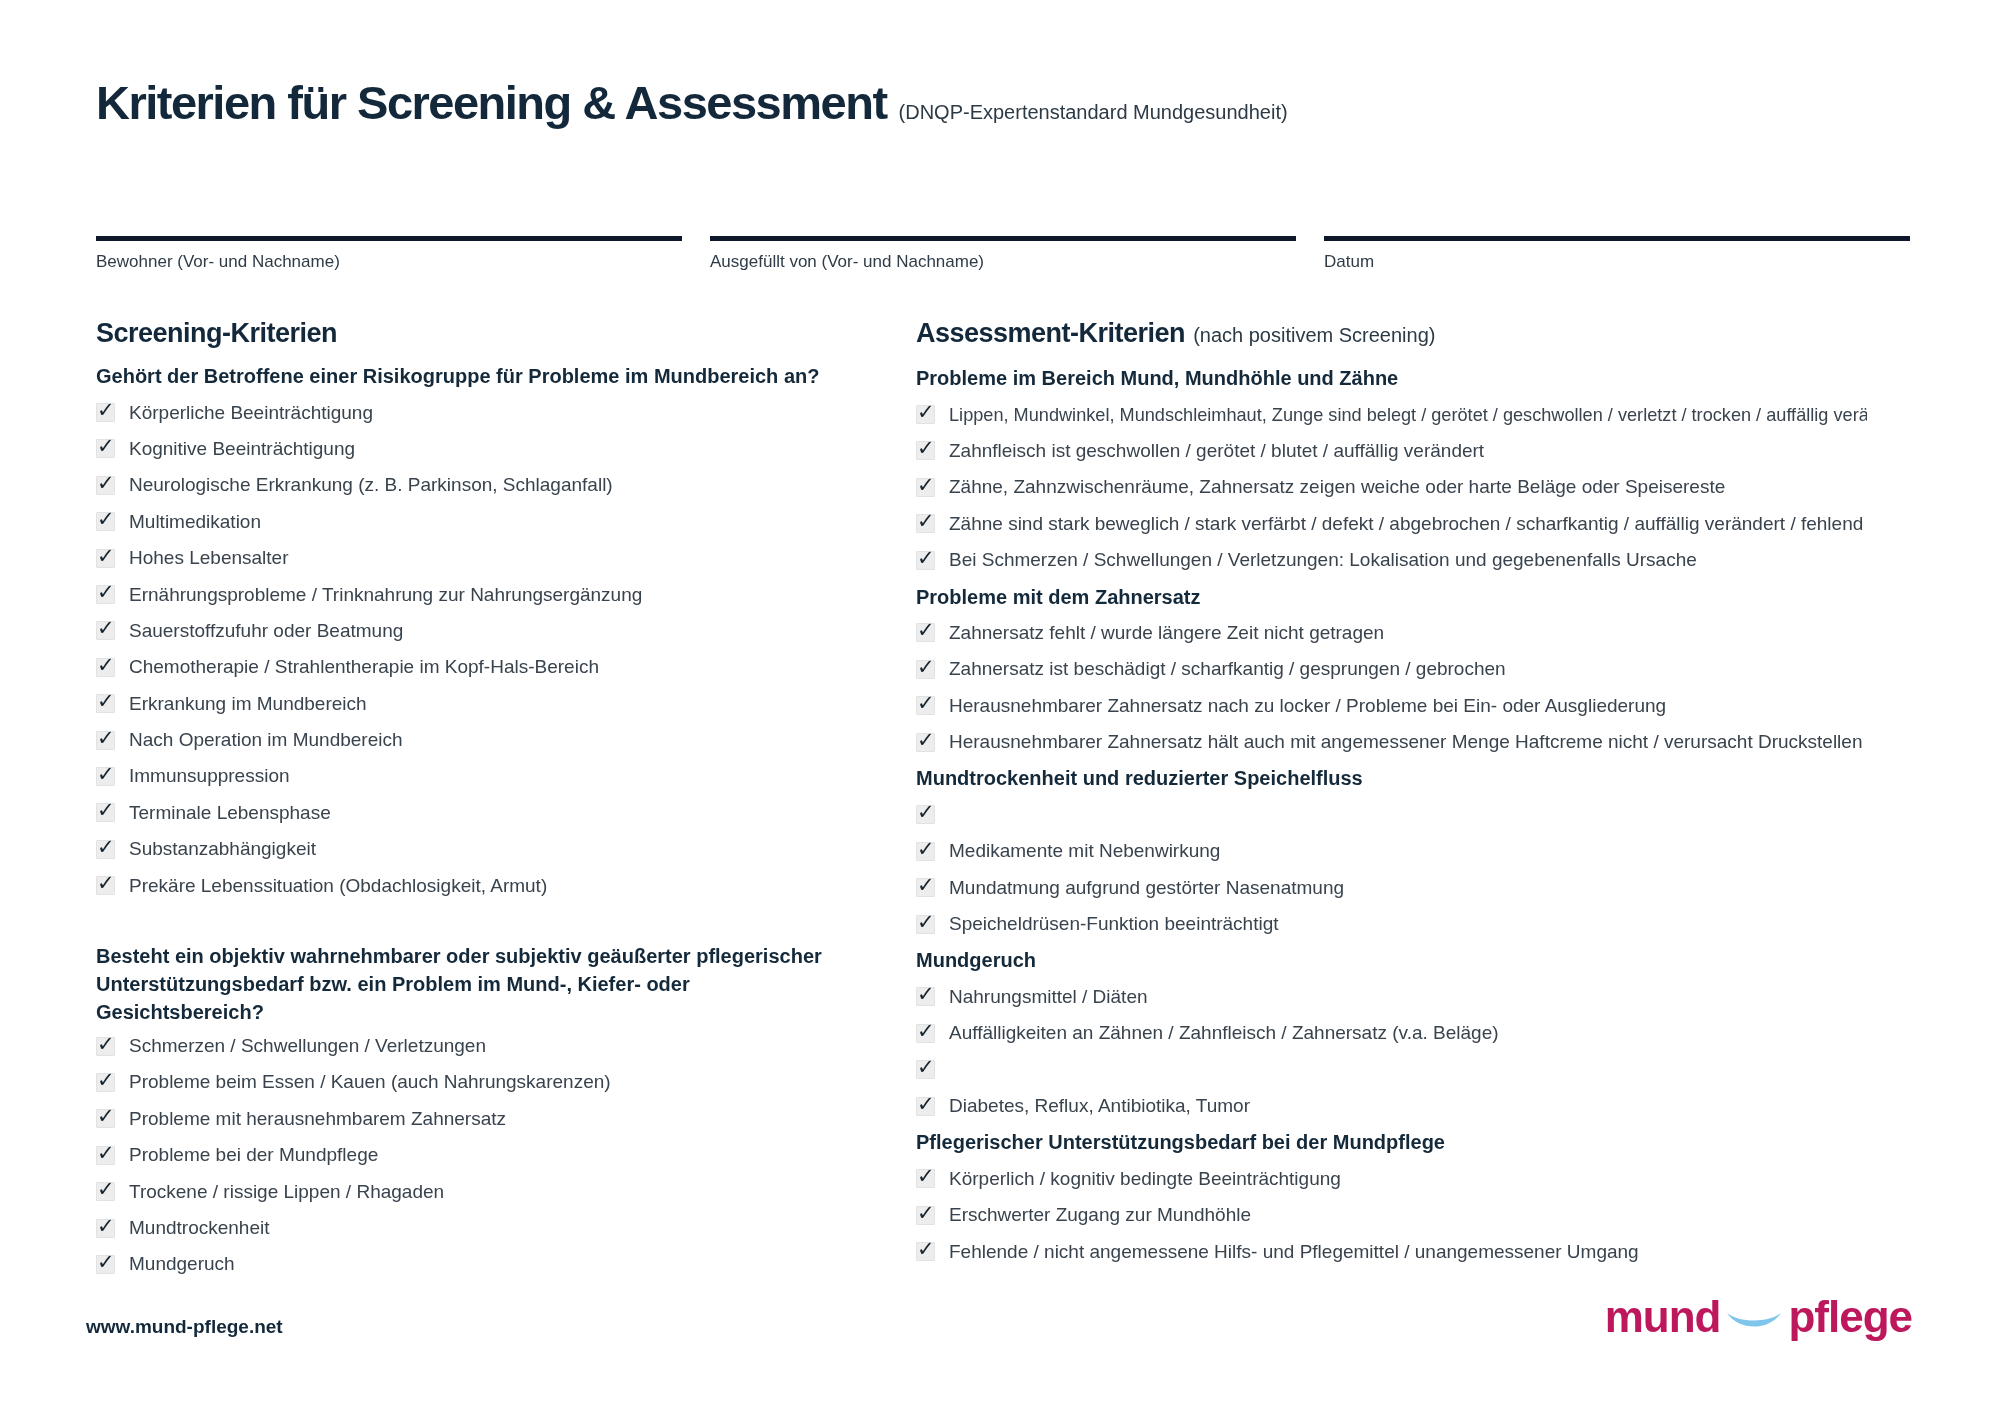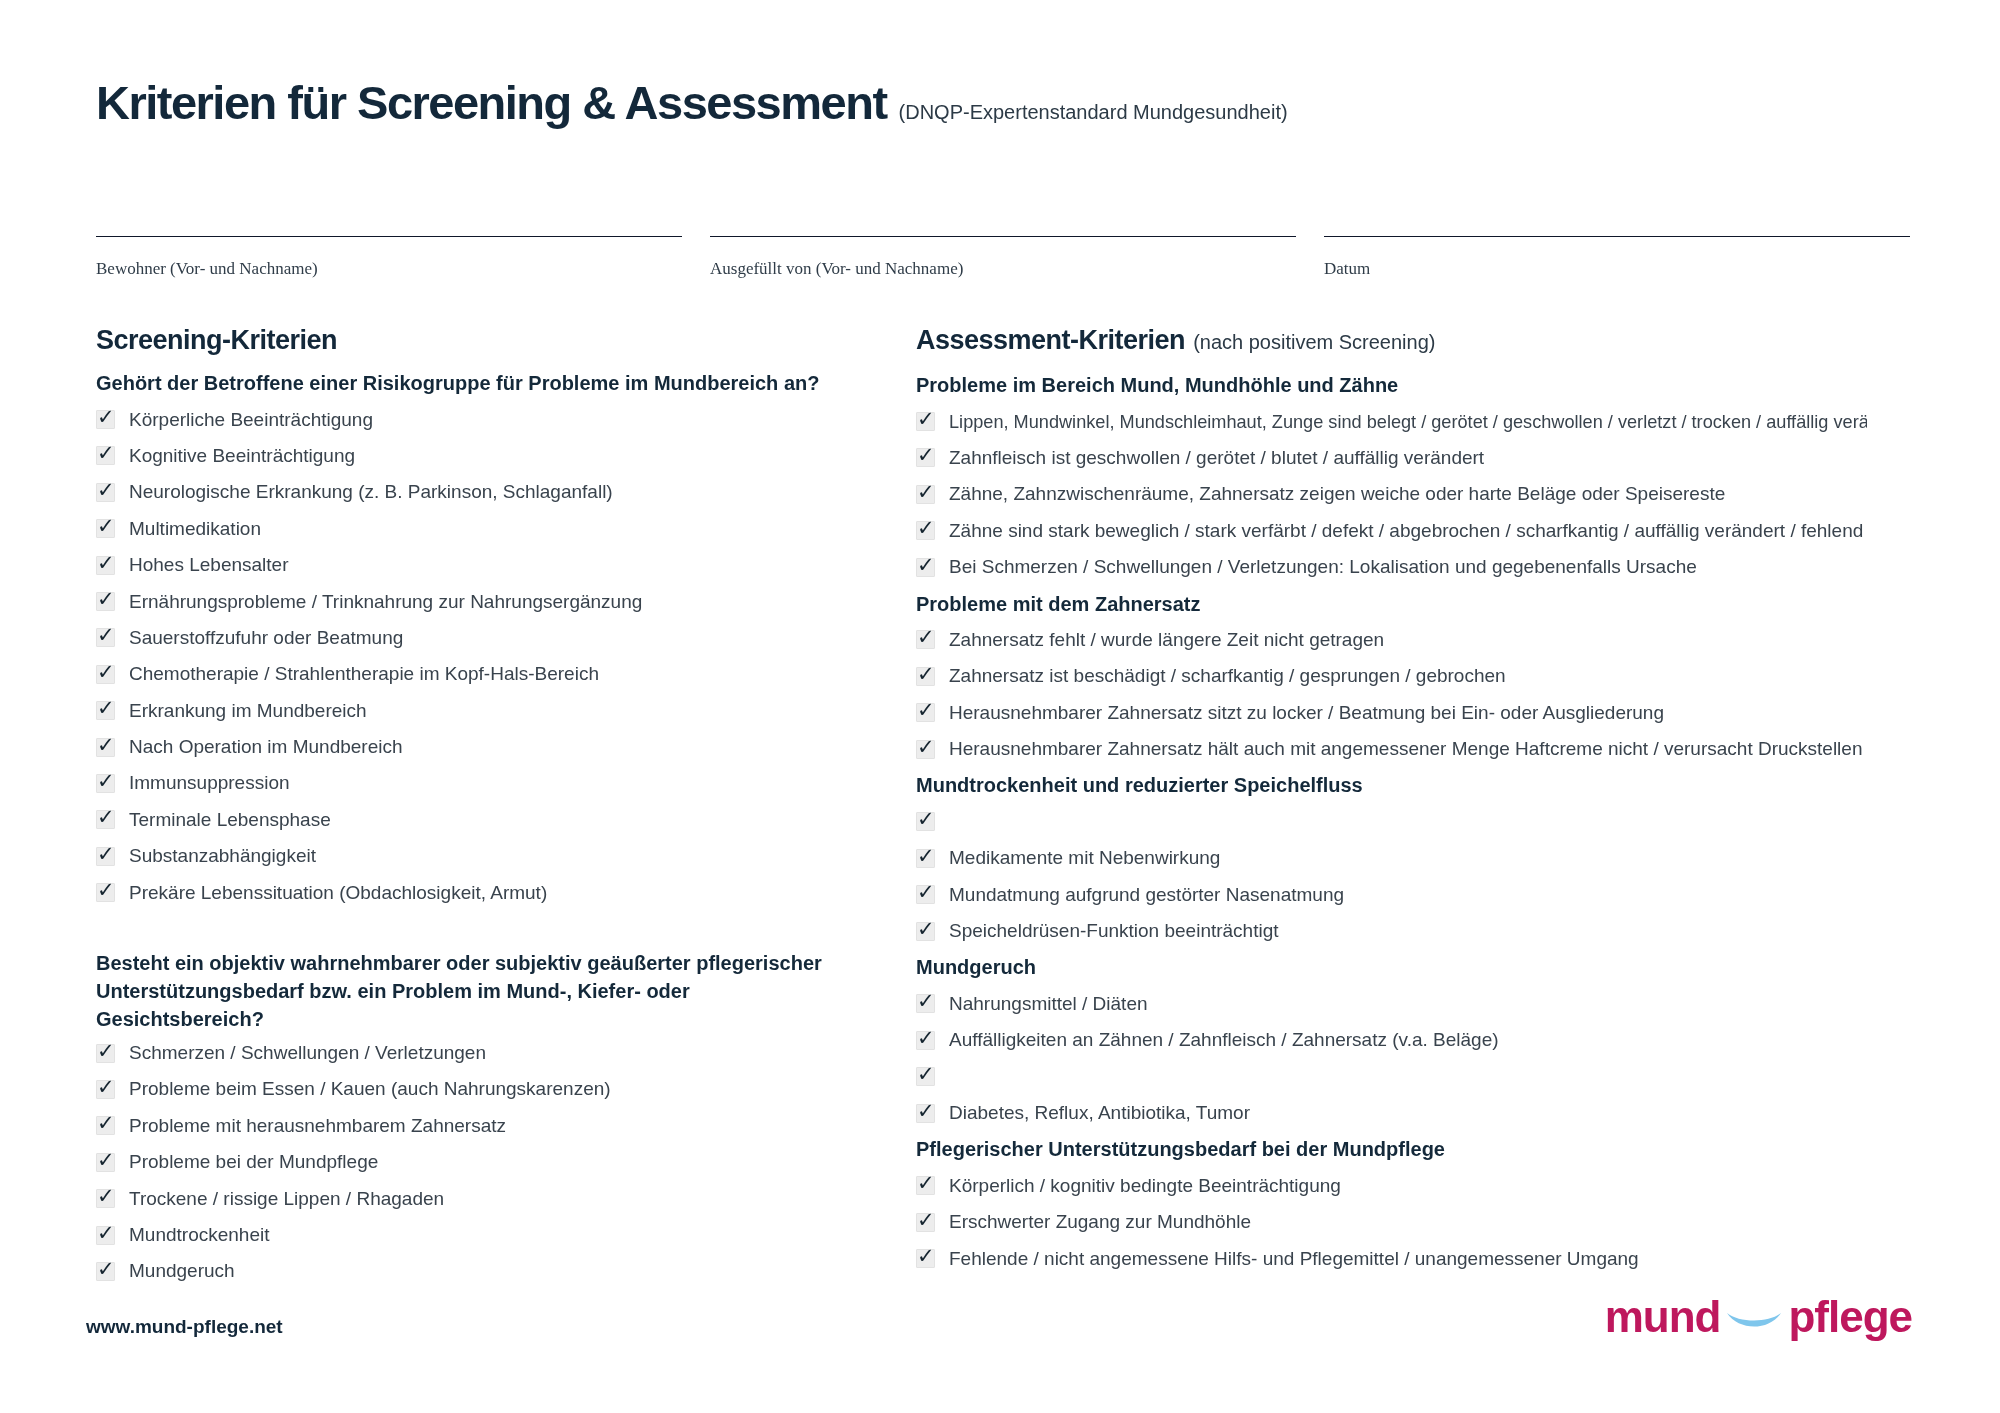--- a/index.html
+++ b/index.html
@@ -10,21 +10,21 @@
 
   
   .header { margin-top:79px; }
   .doc-title { display:inline; font-size:47px; font-weight:800; letter-spacing:-1.5px;
                color:#13283a; line-height:1; }
   .doc-subtitle { display:inline; font-size:20px; font-weight:400; color:#2c3a46;
                   margin-left:12px; letter-spacing:0; }
 
   
   .fields { display:flex; gap:28px; margin-top:110px; }
-  .field { flex:1 1 0; border-top:1px solid #0f172a; padding-top:22px;font-family:Liberation Serif, serif; }
+  .field { flex:1 1 0; border-top:5px solid #0f172a; padding-top:11px; }
   .field-label { font-size:17px; color:#2f3c48; }
 
   
   .columns { display:flex; gap:56px; margin-top:46px; }
   .col-left  { width:764px; flex:0 0 764px; }
   .col-right { flex:1 1 auto; min-width:0; }
   .col-title { font-size:27px; font-weight:800; letter-spacing:-0.5px; color:#13283a;
                line-height:30px; margin-bottom:10px; }
   .col-title-suffix { font-size:20px; font-weight:400; letter-spacing:0; color:#2c3a46; margin-left:8px; }
 
@@ -257,21 +257,21 @@
               <div class="check-item">
                 <span class="checkbox">
                   <span class="mark">✓</span>
                 </span>
                 <span class="check-label fit">Zahnersatz ist beschädigt / scharfkantig / gesprungen / gebrochen</span>
               </div>
               <div class="check-item">
                 <span class="checkbox">
                   <span class="mark">✓</span>
                 </span>
-                <span class="check-label fit">Herausnehmbarer Zahnersatz sitzt zu locker / Beatmung bei Ein- oder Ausgliederung</span>
+                <span class="check-label fit">Herausnehmbarer Zahnersatz nach zu locker / Probleme bei Ein- oder Ausgliederung</span>
               </div>
               <div class="check-item">
                 <span class="checkbox">
                   <span class="mark">✓</span>
                 </span>
                 <span class="check-label fit">Herausnehmbarer Zahnersatz hält auch mit angemessener Menge Haftcreme nicht / verursacht Druckstellen</span>
               </div>
             </div>
             <div class="group">
               <div class="group-heading">Mundtrockenheit und reduzierter Speichelfluss</div>

